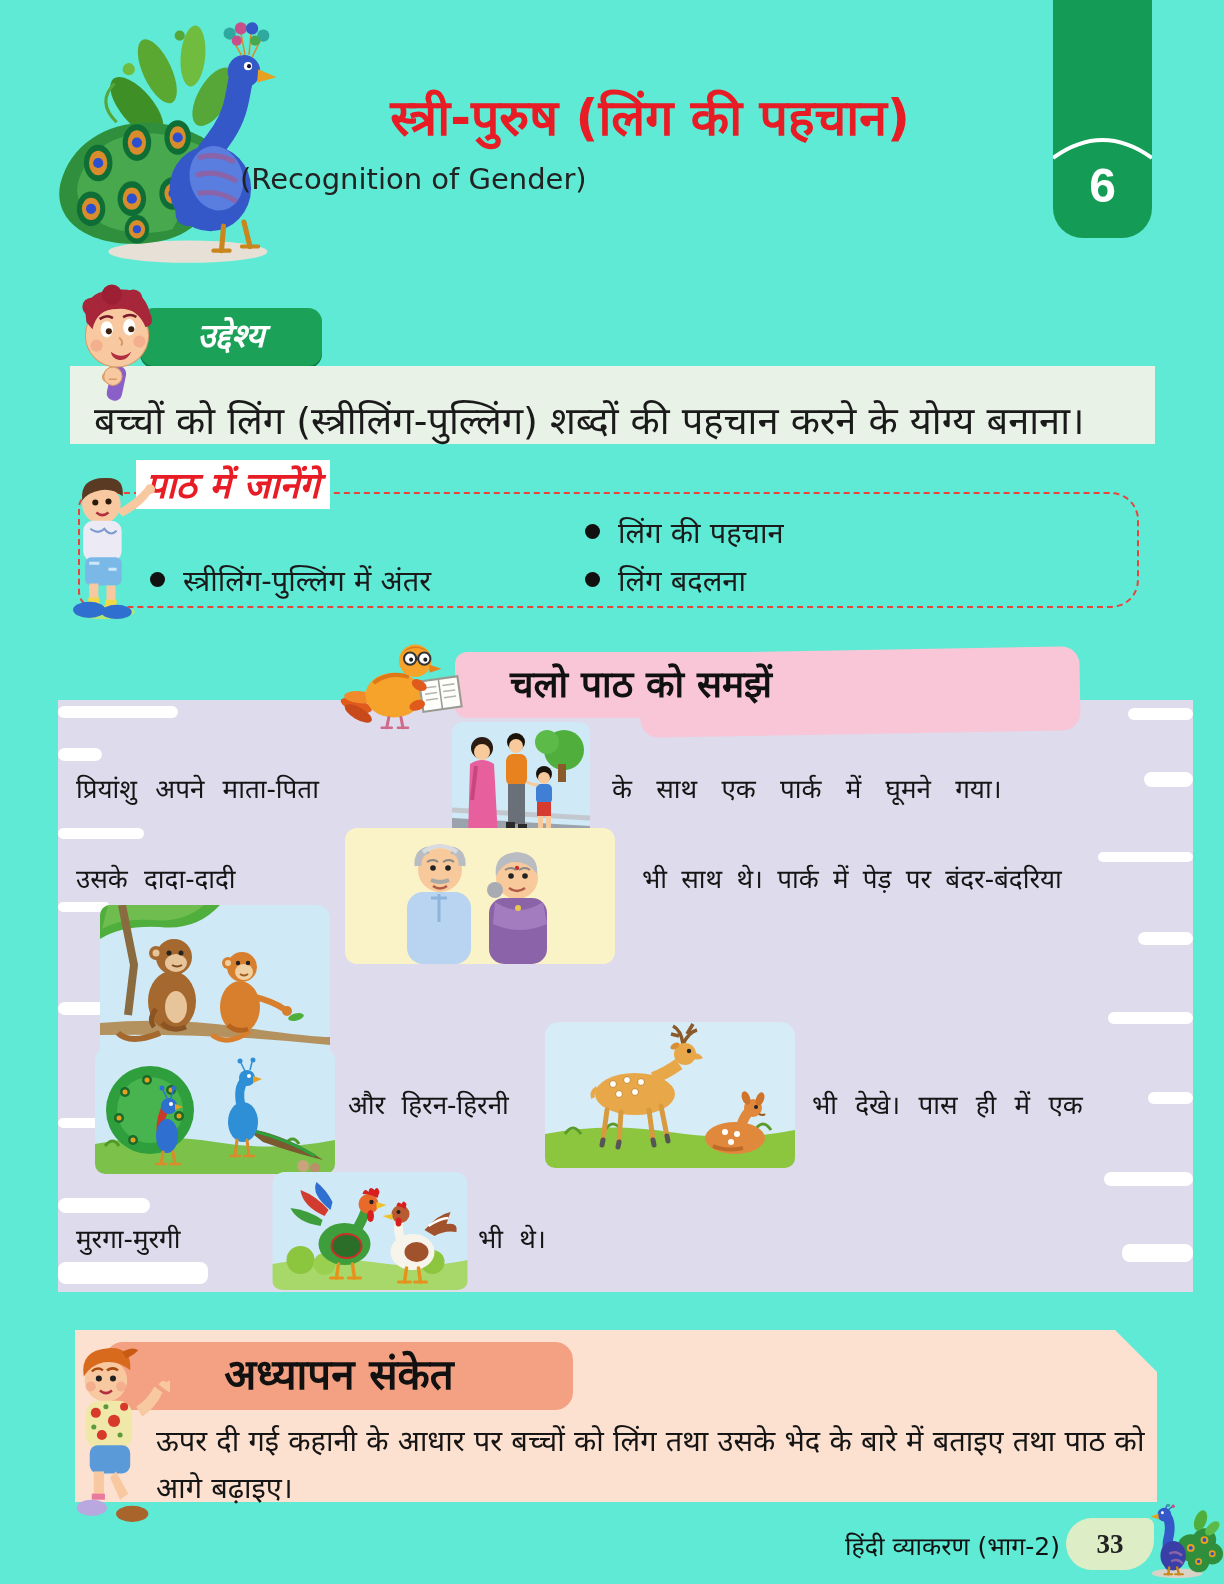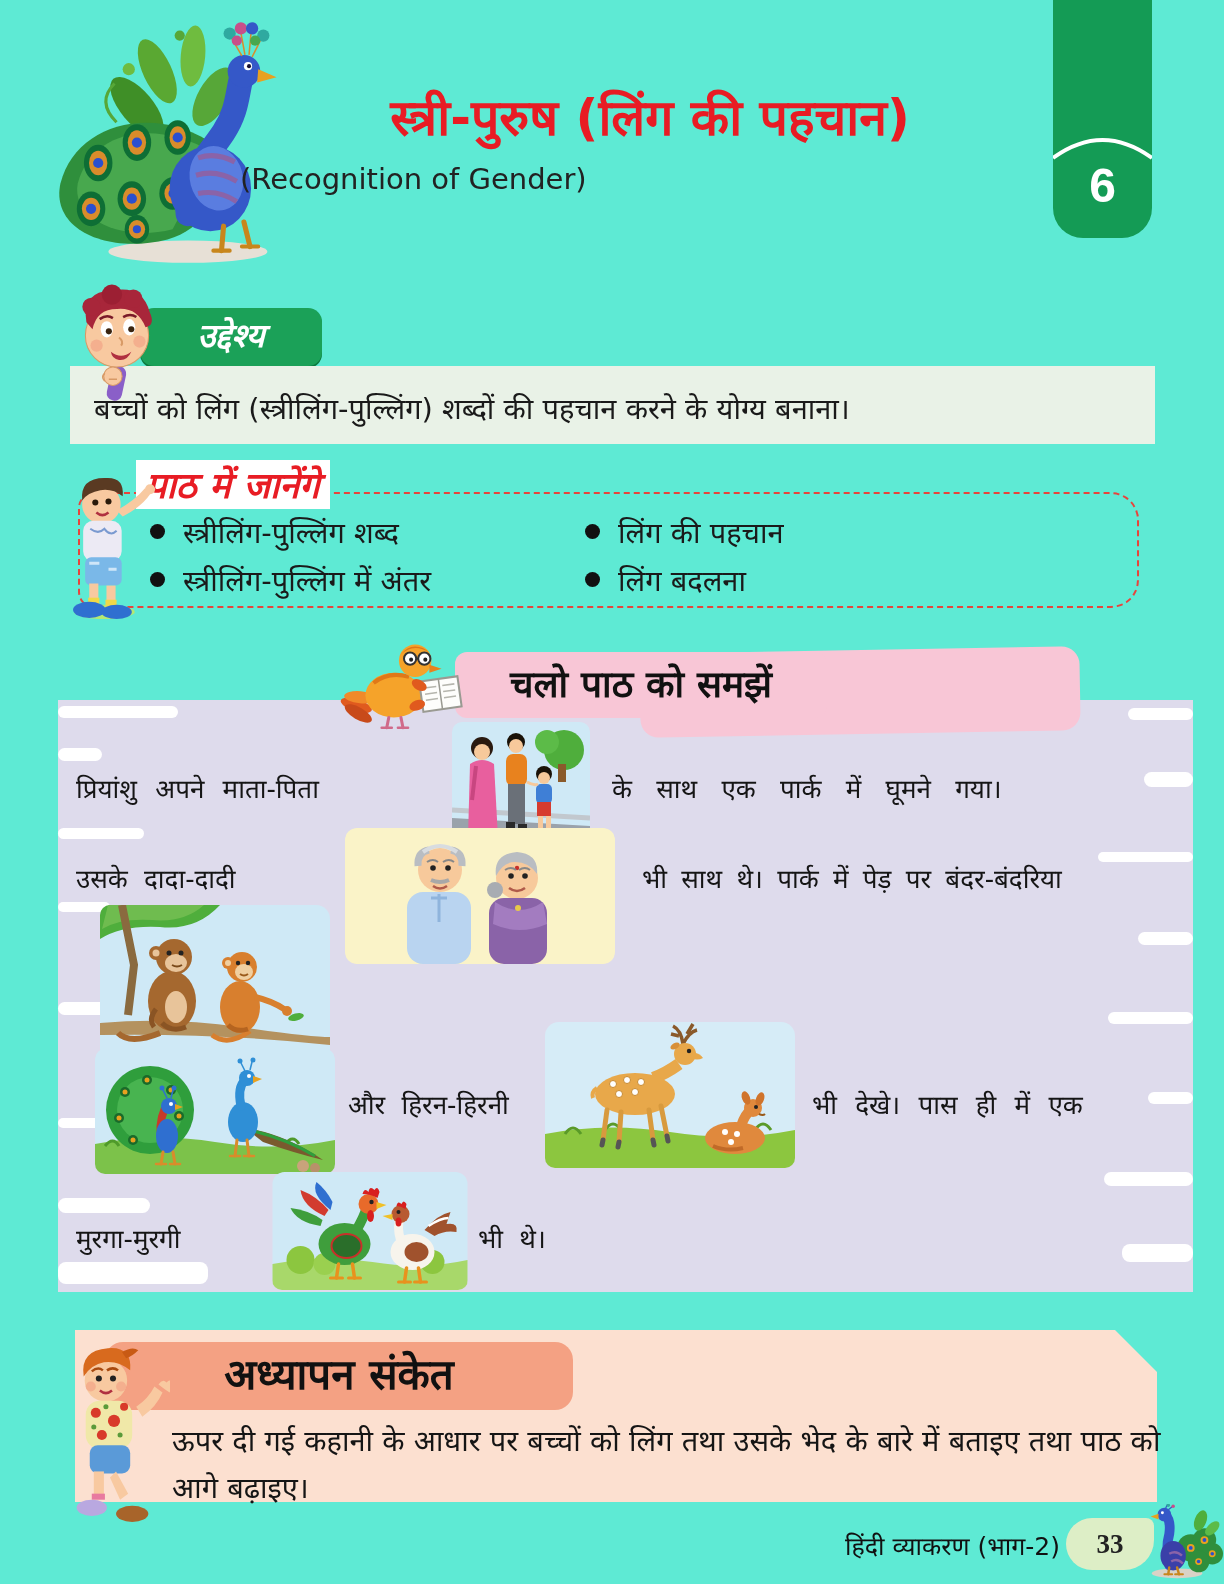--- a/index.html
+++ b/index.html
@@ -11,21 +11,21 @@
   .chapter-title{width:820px;text-align:center;font-size:50px;font-weight:bold;color:#e81c24;}
   .chapter-subtitle{width:820px;font-size:29px;color:#222;}
   .chapter-tab{width:99px;height:238px;background:#149b55;border-radius:0 0 30px 30px;}
   .chapter-num{position:absolute;left:0;top:158px;width:99px;text-align:center;
                font-size:48px;font-weight:bold;color:#ffffff;font-family:"Liberation Sans",sans-serif;}
   
   .obj-banner{width:182px;height:58px;background:#1ba158;border-radius:14px;color:#fff;
               font-size:33px;font-weight:bold;font-style:italic;text-align:center;line-height:56px;
               box-shadow:0 2px 0 #0c7a3e;}
   .obj-box{width:1085px;height:78px;background:#e9f2e7;}
-  .obj-text{position:absolute;left:24px;top:4px;line-height:78px;font-size:29px;white-space:nowrap;}
+  .obj-text{position:absolute;left:24px;top:16px;line-height:78px;font-size:38px;white-space:nowrap;}
   
   .learn-heading{font-size:36px;font-weight:bold;font-style:italic;color:#e81c24;background:#ffffff;
                  padding:0 10px;z-index:3;}
   .learn-box{width:1057px;height:112px;border:2.5px dashed #e8433c;border-radius:16px 28px 28px 16px;}
   .learn-item{position:absolute;display:flex;align-items:center;gap:18px;font-size:29px;white-space:nowrap;}
   .dot{width:15px;height:15px;border-radius:50%;background:#111;flex:0 0 auto;}
   
   .story-bg{width:1135px;height:592px;background:#dedbec;}
   .streak{position:absolute;background:#ffffff;border-radius:8px;}
   .pink-swash{background:#f8c6d6;border-radius:18px;transform:rotate(-1deg);}
@@ -152,24 +152,20 @@
   </div>
   <div class="abs obj-banner" style="left:140px;top:308px;">
     <span>उद्देश्य</span>
   </div>
   <div class="abs obj-box" style="left:70px;top:366px;">
     <div class="obj-text hindi">बच्चों को लिंग (स्त्रीलिंग-पुल्लिंग) शब्दों की पहचान करने के योग्य बनाना।</div>
   </div>
 
   <div class="abs learn-heading" style="left:136px;top:460px;z-index:3;">पाठ में जानेंगे</div>
   <div class="abs learn-box" style="left:78px;top:492px;z-index:1;"></div>
-  <div class="abs learn-item" style="left:150px;top:512px;z-index:2;">
-    <span class="dot"></span>
-    <span class="hindi">स्त्रीलिंग-पुल्लिंग शब्द</span>
-  </div>
   <div class="abs learn-item" style="left:150px;top:560px;z-index:2;">
     <span class="dot"></span>
     <span class="hindi">स्त्रीलिंग-पुल्लिंग में अंतर</span>
   </div>
   <div class="abs learn-item" style="left:585px;top:512px;z-index:2;">
     <span class="dot"></span>
     <span class="hindi">लिंग की पहचान</span>
   </div>
   <div class="abs learn-item" style="left:585px;top:560px;z-index:2;">
     <span class="dot"></span>
@@ -524,21 +520,21 @@
         </g>
       </g>
     </svg>
   </div>
   <div class="abs story-text" style="left:478px;top:1220px;word-spacing:8px;">भी थे।</div>
 
   <div class="abs teach-box" style="left:75px;top:1330px;"></div>
   <div class="abs teach-banner" style="left:105px;top:1342px;">
     <span>अध्यापन संकेत</span>
   </div>
-  <div class="abs teach-text hindi" style="left:172px;top:1418px;">ऊपर दी गई कहानी के आधार पर बच्चों को लिंग तथा उसके भेद के बारे में बताइए तथा पाठ को आगे बढ़ाइए।</div>
+  <div class="abs teach-text hindi" style="left:156px;top:1418px;">ऊपर दी गई कहानी के आधार पर बच्चों को लिंग तथा उसके भेद के बारे में बताइए तथा पाठ को आगे बढ़ाइए।</div>
   <div class="abs" style="left:56px;top:1336px;width:114px;height:190px;z-index:4;">
     <svg viewBox="0 0 110 188" width="114" height="190">
       <path d="M78,70 Q90,62 96,50 L104,56 Q98,70 84,80 Z" fill="#f8c9a0"></path>
       <path d="M100,48 q4,-6 8,-2 q4,-5 6,2 l-3,8 q-6,-4 -11,-8 Z" fill="#f8c9a0"></path>
       <circle cx="48" cy="44" r="21" fill="#f8c9a0"></circle>
       <path d="M26,40 Q22,14 50,12 Q74,10 72,34 Q60,24 46,26 Q34,28 26,40 Z" fill="#d86a1e"></path>
       <path d="M64,16 Q74,10 80,14 Q74,20 68,22 Z" fill="#c85a14"></path>
       <circle cx="41" cy="42" r="3" fill="#222"></circle>
         <circle cx="55" cy="42" r="3" fill="#222"></circle>
       <path d="M34,35 q6,-5 11,-1 M49,34 q6,-4 11,0" stroke="#a84a10" stroke-width="2.5" fill="none"></path>

